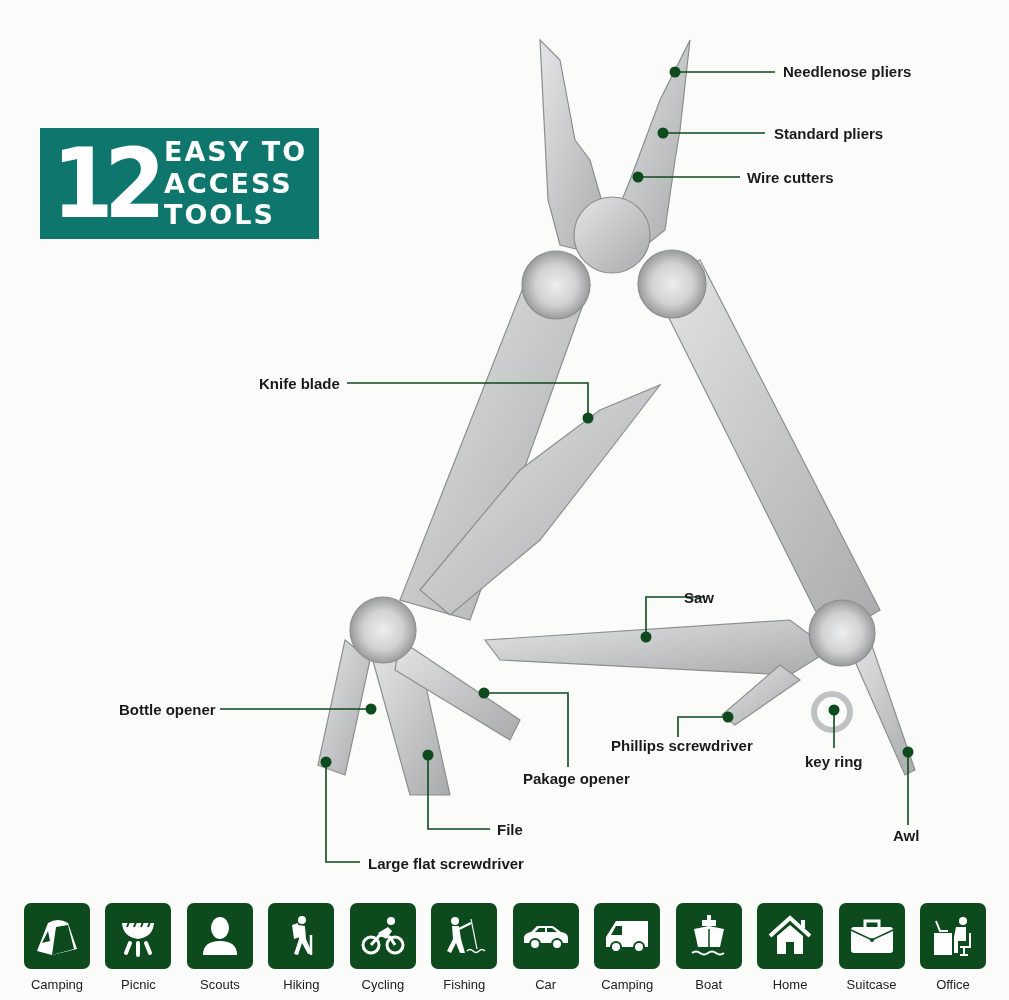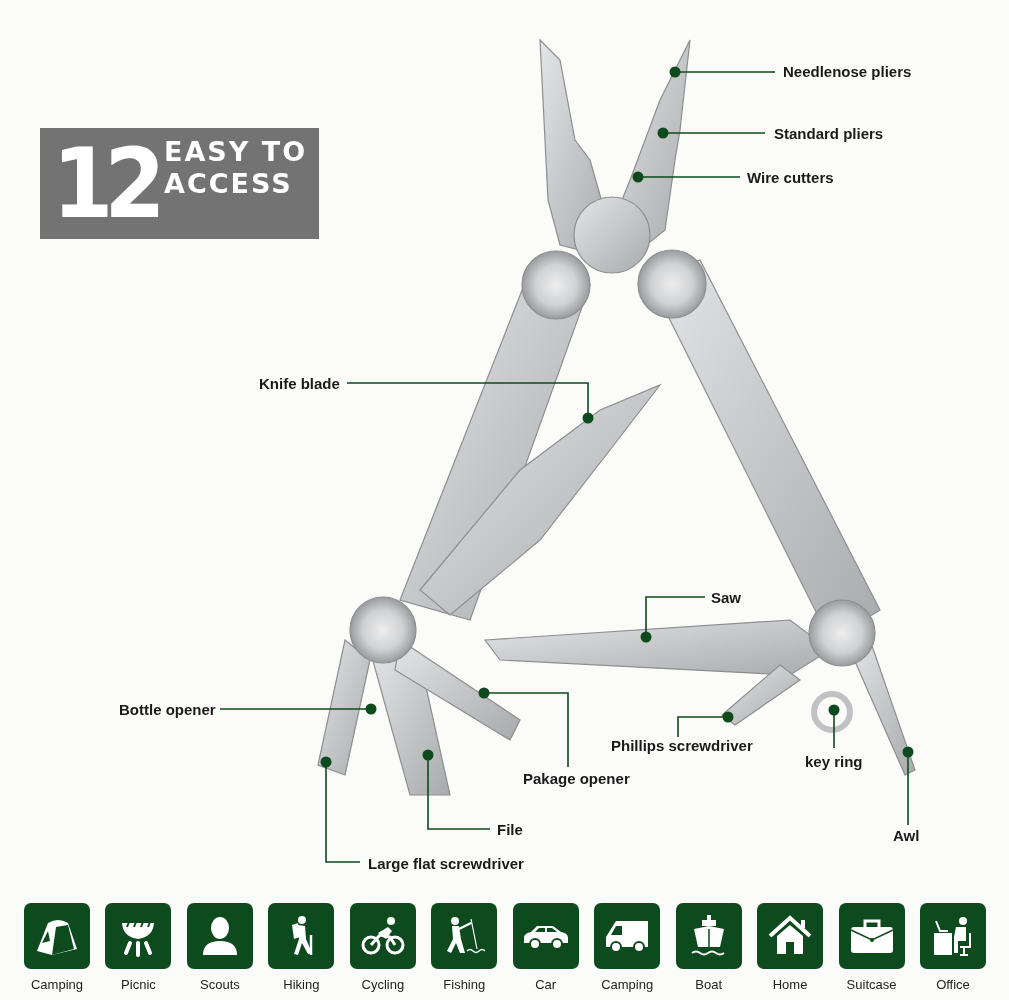--- a/index.html
+++ b/index.html
@@ -1,34 +1,35 @@
 <!DOCTYPE html>
 <html><head>
 <meta charset="utf-8">
 <style>
   html, body { margin:0; padding:0; }
   body { width:1009px; height:1000px; background:#fbfbfa; position:relative; overflow:hidden; font-family:"Liberation Sans", sans-serif; }
-  .badge { position:absolute; left:40px; top:128px; width:279px; height:111px; background:#737373; }
+  .badge { position:absolute; left:40px; top:128px; width:279px; height:111px; background:#0f766e; }
   .badge .num { position:absolute; left:12px; top:4px; color:#fff; font-family:"DejaVu Sans", sans-serif; font-weight:bold; font-size:96px; letter-spacing:-10px; line-height:104px; transform:scaleX(0.92); transform-origin:left; }
   .badge .lines { position:absolute; left:124px; top:8px; color:#fff; font-family:"DejaVu Sans", sans-serif; font-weight:bold; font-size:27px; line-height:31.5px; letter-spacing:2px; }
   .tool { position:absolute; left:0; top:0; }
   .label { position:absolute; font-size:15px; color:#1a1a1a; white-space:nowrap;font-weight:bold; }
   .icons { position:absolute; left:24px; top:903px; width:962px; display:flex; justify-content:space-between; }
   .icon-cell { width:66px; display:flex; flex-direction:column; align-items:center; }
   .icon-box { width:66px; height:66px; background:#0d4a1e; border-radius:7px; display:flex; align-items:center; justify-content:center; }
   .icon-label { margin-top:8px; font-size:13px; color:#222; white-space:nowrap; }
 </style>
 </head>
 <body>
 
 <div class="badge">
   <div class="num">12</div>
   <div class="lines">
     <div>EASY TO</div>
     <div>ACCESS</div>
+    <div>TOOLS</div>
   </div>
 </div>
 
 <svg class="tool" width="1009" height="890" viewBox="0 0 1009 890">
   <defs>
     <linearGradient id="st" x1="0" y1="0" x2="1" y2="1">
       <stop offset="0" stop-color="#e4e5e6"></stop>
       <stop offset="0.5" stop-color="#c6c7c8"></stop>
       <stop offset="1" stop-color="#a9aaab"></stop>
     </linearGradient>
@@ -93,21 +94,21 @@
     <circle cx="908" cy="752" r="5.5"></circle>
     <circle cx="428" cy="755" r="5.5"></circle>
     <circle cx="326" cy="762" r="5.5"></circle>
   </g>
 </svg>
 
 <div class="label" style="left:783px;top:63px">Needlenose pliers</div>
 <div class="label" style="left:774px;top:125px">Standard pliers</div>
 <div class="label" style="left:747px;top:169px">Wire cutters</div>
 <div class="label" style="left:259px;top:375px">Knife blade</div>
-<div class="label" style="left:711px;top:589px">Saw</div>
+<div class="label" style="left:684px;top:589px">Saw</div>
 <div class="label" style="left:119px;top:701px">Bottle opener</div>
 <div class="label" style="left:611px;top:737px">Phillips screwdriver</div>
 <div class="label" style="left:805px;top:753px">key ring</div>
 <div class="label" style="left:523px;top:770px">Pakage opener</div>
 <div class="label" style="left:893px;top:827px">Awl</div>
 <div class="label" style="left:497px;top:821px">File</div>
 <div class="label" style="left:368px;top:855px">Large flat screwdriver</div>
 
 <div class="icons">
   <div class="icon-cell">

